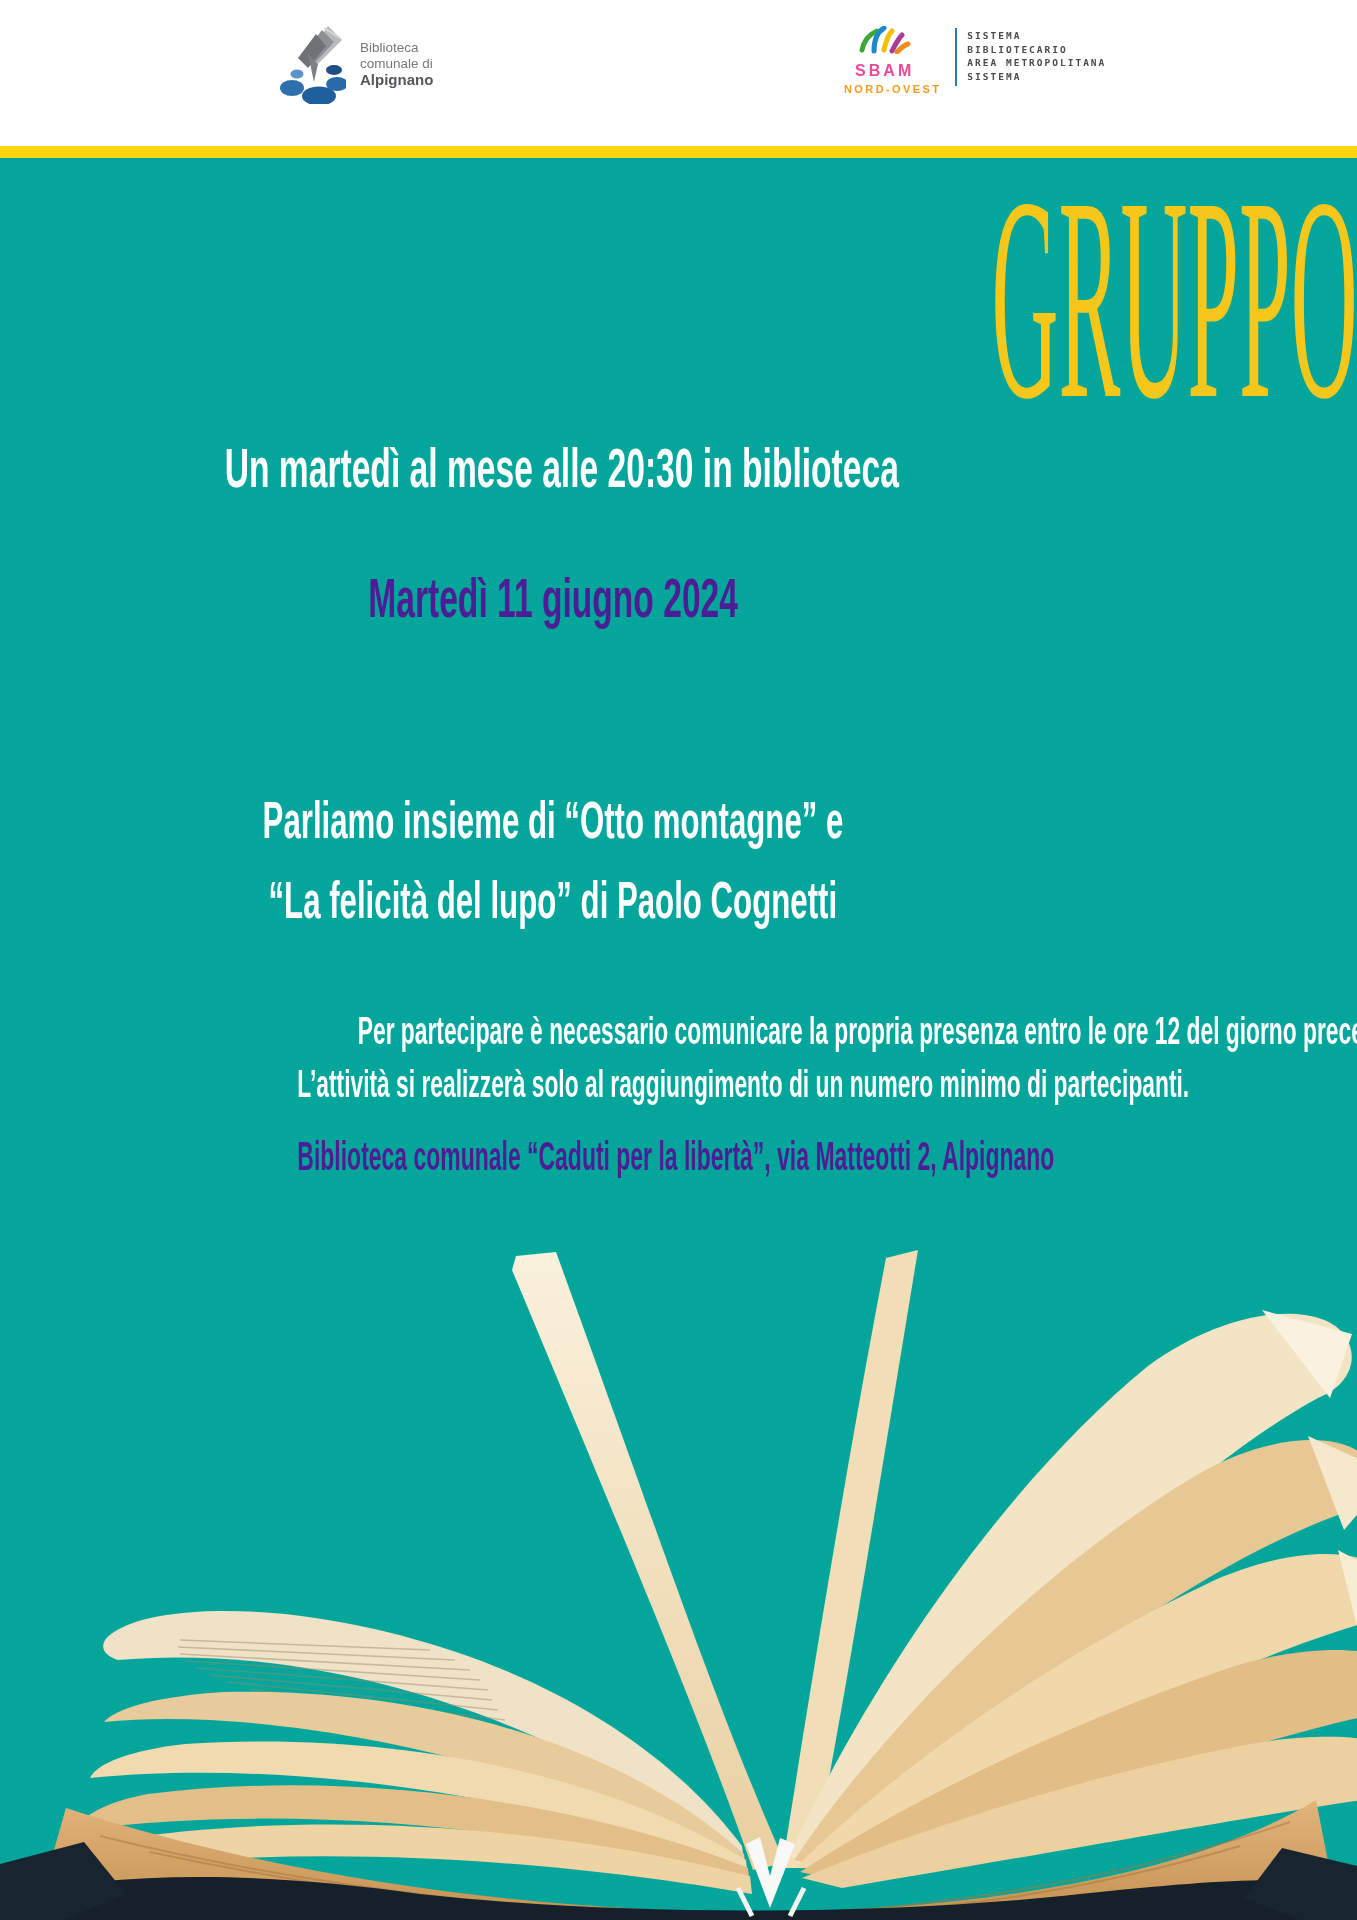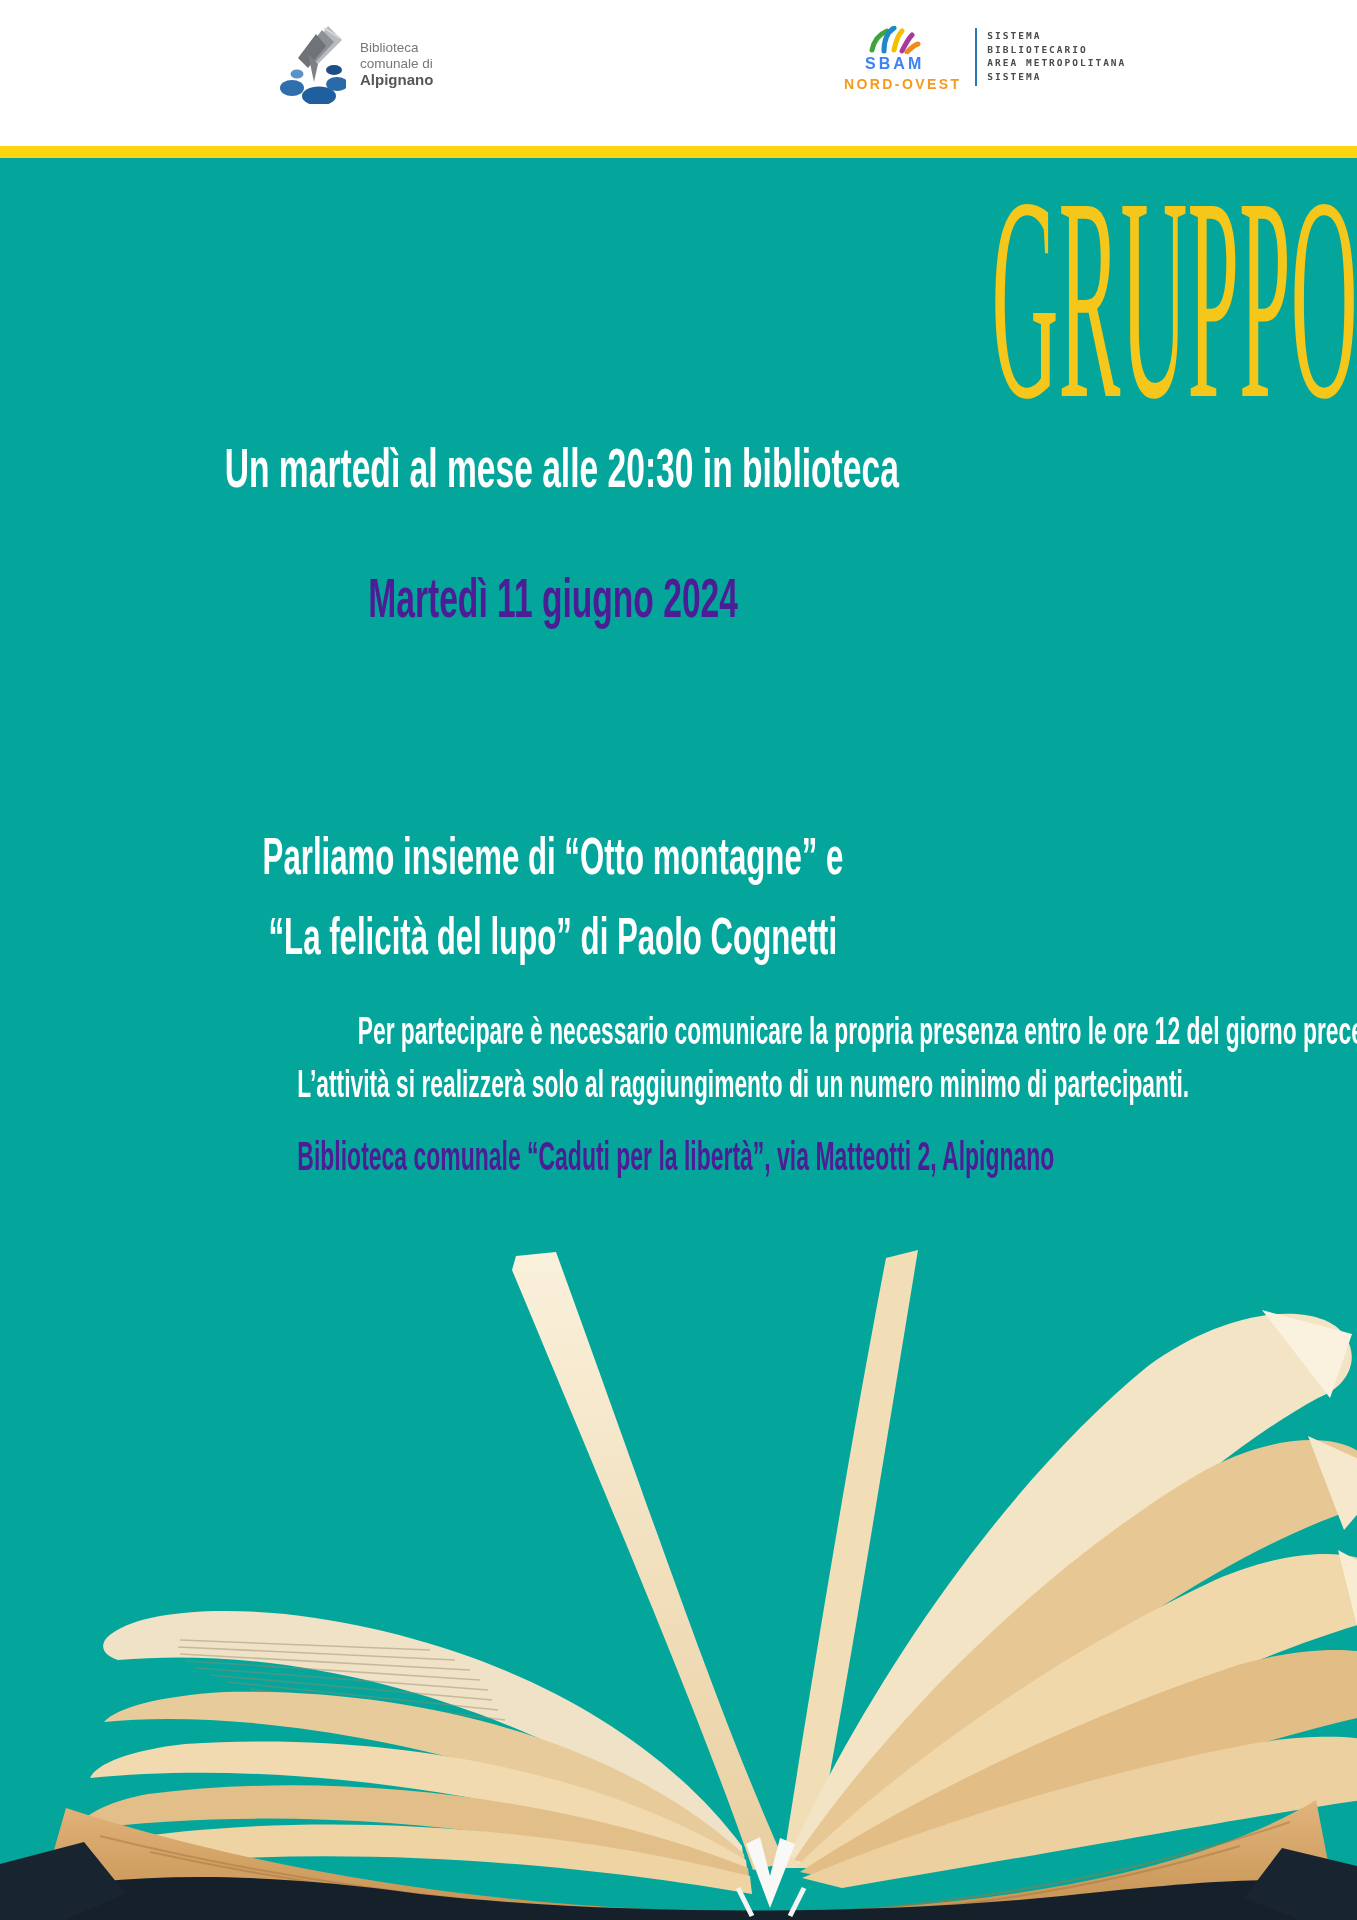--- a/index.html
+++ b/index.html
@@ -12,22 +12,22 @@
   .hdr{position:absolute;top:0;left:0;width:1357px;height:146px;background:#ffffff;}
   .stripe{position:absolute;top:146px;left:0;width:1357px;height:12px;background:#fdd40e;}
 
   .logo-alp{position:absolute;top:24px;left:278px;display:flex;align-items:center;}
   .logo-alp svg{display:block;}
   .logo-alp .txt{margin-left:14px;color:#75777a;font-size:13.5px;line-height:16px;}
   .logo-alp .txt .bold{color:#55575a;font-weight:bold;font-size:15px;}
 
   .logo-sbam{position:absolute;top:26px;left:828px;display:flex;align-items:flex-start;}
   .sbam-left{display:flex;flex-direction:column;align-items:center;}
-  .sbam-word{font-size:16px;font-weight:bold;letter-spacing:3px;color:#3b82f6;margin-top:1px;}
-  .sbam-region{font-size:14px;font-weight:bold;letter-spacing:2.4px;color:#f59a1e;margin-top:3px;white-space:nowrap;padding-left:16px;}
+  .sbam-word{font-size:16px;font-weight:bold;letter-spacing:3px;color:#ec4899;margin-top:8px;}
+  .sbam-region{font-size:11px;font-weight:bold;letter-spacing:2.4px;color:#f59a1e;margin-top:3px;white-space:nowrap;padding-left:16px;}
   .sbam-divider{width:2px;height:58px;background:#2a7ab8;margin:2px 10px 0 14px;}
   .sbam-lines{font-family:"DejaVu Sans Mono",monospace;font-size:9.5px;font-weight:bold;
               letter-spacing:2px;color:#4a4b4d;line-height:13.5px;padding-top:3px;white-space:nowrap;}
 
   
   .line{position:absolute;left:0;width:1106px;text-align:center;white-space:nowrap;}
   .cond{display:inline-block;white-space:nowrap;}
 
   .title{top:154px;color:#f5c71a;font-family:"Liberation Serif",serif;font-weight:400;
          font-size:290px;line-height:1;}
@@ -35,21 +35,21 @@
 
   .subtitle{top:436px;color:#ffffff;font-weight:bold;font-size:56px;line-height:1.15;}
   .subtitle .cond{transform:scaleX(0.60);}
 
   .date{top:566px;color:#4c1d95;font-weight:bold;font-size:56px;line-height:1.15;}
   .date .cond{transform:scaleX(0.60);}
 
   .event{top:676px;color:#f5c71a;font-weight:bold;font-size:118px;line-height:1.05;letter-spacing:1px;}
   .event .cond{transform:scaleX(0.44);}
 
-  .books{top:816px;line-height:80px;color:#ffffff;font-weight:bold;font-size:52px;}
+  .books{top:780px;line-height:80px;color:#ffffff;font-weight:bold;font-size:52px;}
   .books .cond{transform:scaleX(0.60);}
 
   .notice{top:1005px;line-height:53px;color:#ffffff;font-weight:bold;font-size:38px;}
   .notice .cond{transform:scaleX(0.60);}
 
   .venue{top:1126px;line-height:60px;color:#4c1d95;font-weight:bold;font-size:41px;}
   .venue .cond{transform:scaleX(0.56);}
 
   
   .book{position:absolute;left:0;top:1248px;width:1357px;height:672px;}

